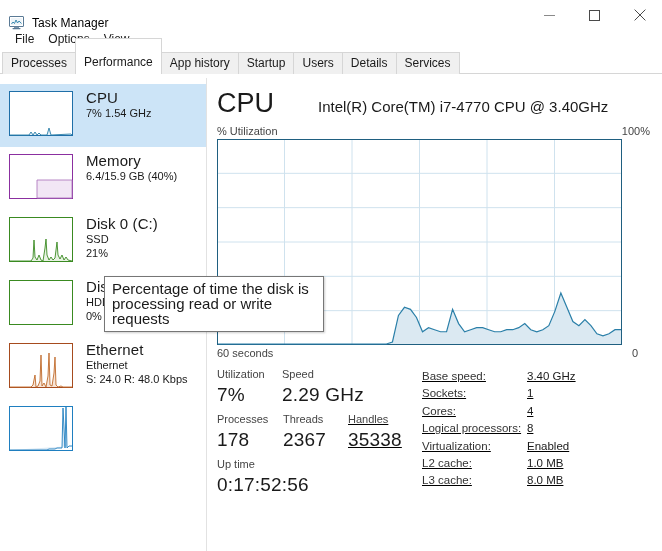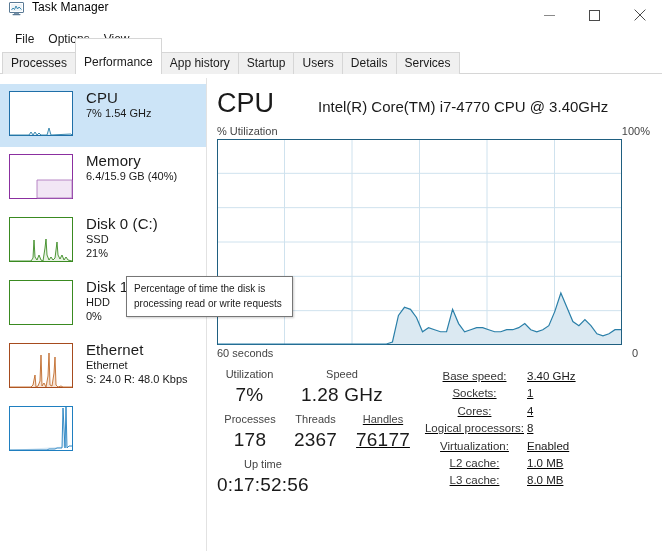--- a/index.html
+++ b/index.html
@@ -13,21 +13,21 @@
     font-family: "Liberation Sans", sans-serif;
     color: #000000;
     overflow: hidden;
     position: relative;
   }
 
   
   .titlebar {
     height: 30px;
     display: flex;
-    align-items: flex-start;
+    align-items: flex-end;
     background: #ffffff;
     position: relative;
   }
   .title-icon {
     width: 16px;
     height: 16px;
     margin-left: 9px;
     margin-right: 7px;
     flex: 0 0 auto;
   }
@@ -199,21 +199,20 @@
     color: #444444;
     margin-top: 2px;
     padding-right: 24px;
   }
 
   
   .stats {
     display: flex;
     margin-top: 8px;
     padding-right: 8px;
-    text-align: center;
   }
   .stats-left {
     width: 205px;
     flex: 0 0 205px;
   }
   .stat-group {
     display: flex;
     margin-bottom: 5px;
   }
   .stat {
@@ -251,27 +250,27 @@
   .sr-key {
     width: 105px;
     flex: 0 0 105px;
     color: #333333;
   }
   .sr-val { color: #1a1a1a; }
 
   
   .tooltip {
     position: absolute;
-    left: 126px;
+    left: 104px;
     top: 276px;
-    width: 167px;
+    width: 220px;
     box-sizing: border-box;
     background: #ffffff;
     border: 1px solid #767676;
-    font-size: 10px;
+    font-size: 15px;
     color: #1a1a1a;
     padding: 4px 6px 5px 7px;
     line-height: 15px;
     z-index: 50;
     box-shadow: 1px 1px 2px rgba(0,0,0,0.20);
   }
 </style>
 </head>
 <body>
 
@@ -443,36 +442,36 @@
     <div class="stats">
       <div class="stats-left">
 
         <div class="stat-group">
           <div class="stat w-util">
             <span class="stat-label">Utilization</span>
             <span class="stat-value">7%</span>
           </div>
           <div class="stat w-speed">
             <span class="stat-label">Speed</span>
-            <span class="stat-value">1.28 GHz</span>
+            <span class="stat-value">2.29 GHz</span>
           </div>
         </div>
 
         <div class="stat-group">
           <div class="stat w-proc">
             <span class="stat-label">Processes</span>
             <span class="stat-value">178</span>
           </div>
           <div class="stat w-thr">
             <span class="stat-label">Threads</span>
             <span class="stat-value">2367</span>
           </div>
           <div class="stat w-hand">
             <span class="stat-label">Handles</span>
-            <span class="stat-value">76177</span>
+            <span class="stat-value">35338</span>
           </div>
         </div>
 
         <div class="stat-group">
           <div class="stat">
             <span class="stat-label">Up time</span>
             <span class="stat-value">0:17:52:56</span>
           </div>
         </div>
       </div>

